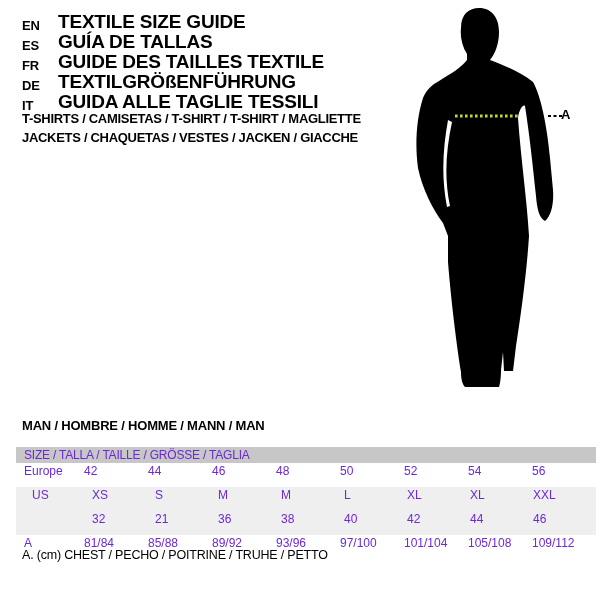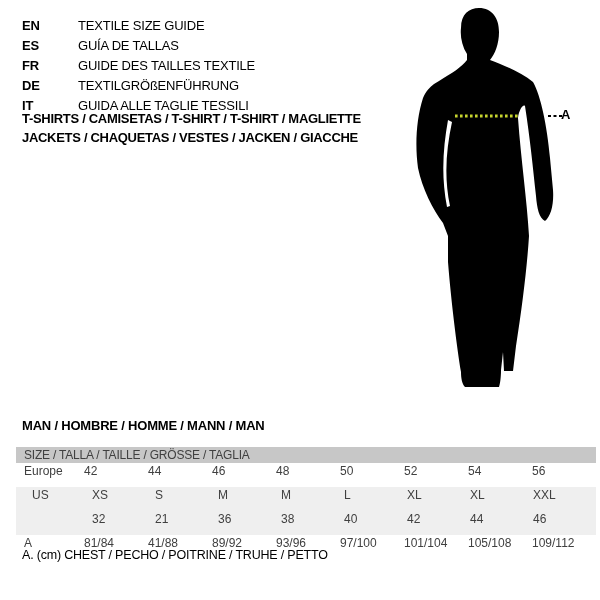--- a/index.html
+++ b/index.html
@@ -4,31 +4,31 @@
 <style>
   html,body{margin:0;padding:0;}
   .canvas{
     position:relative;width:600px;height:600px;background:#ffffff;overflow:hidden;
     font-family:"Liberation Sans", sans-serif;color:#000;
   }
   
   .lang-list{position:absolute;left:22px;top:13px;}
   .lang-row{display:flex;height:20px;align-items:flex-end;}
   .lang-code{width:36px;font-size:13px;font-weight:700;letter-spacing:-0.2px;}
-  .lang-label{font-size:13px;font-weight:400;letter-spacing:-0.2px;white-space:nowrap;margin-left:20px;}
+  .lang-label{font-size:19px;font-weight:700;letter-spacing:-0.2px;white-space:nowrap;}
   
   .cat-lines{position:absolute;left:22px;top:109px;}
   .cat-line{font-size:13px;font-weight:700;letter-spacing:-0.3px;line-height:19px;white-space:nowrap;}
   
   .figure-svg{position:absolute;left:400px;top:0;width:200px;height:400px;}
   .measure-a{position:absolute;left:561px;top:107px;font-size:13px;font-weight:700;}
   
   .section-title{position:absolute;left:22px;top:418px;font-size:13px;font-weight:700;letter-spacing:-0.2px;}
   
-  .size-table{position:absolute;left:16px;top:447px;width:580px;font-size:12px;color:#404040;}
+  .size-table{position:absolute;left:16px;top:447px;width:580px;font-size:12px;color:#6d28d9;}
   .t-header{height:16px;line-height:16px;padding-left:8px;background:var(--header-bg,#c7c7c7);
             letter-spacing:-0.2px;white-space:nowrap;}
   .t-row{display:flex;height:24px;line-height:17px;}
   .t-row.shaded{background:var(--alt-row-bg,#efefef);padding-left:8px;}
   .t-label{width:68px;padding-left:8px;box-sizing:border-box;}
   .t-cell{flex:1;}
   
   .footnote{position:absolute;left:22px;top:548px;font-size:12.5px;font-weight:400;letter-spacing:-0.2px;}
 </style>
 </head>
@@ -140,21 +140,21 @@
           <div class="t-cell">36</div>
           <div class="t-cell">38</div>
           <div class="t-cell">40</div>
           <div class="t-cell">42</div>
           <div class="t-cell">44</div>
           <div class="t-cell">46</div>
         </div>
         <div class="t-row">
           <div class="t-label">A</div>
           <div class="t-cell">81/84</div>
-          <div class="t-cell">41/88</div>
+          <div class="t-cell">85/88</div>
           <div class="t-cell">89/92</div>
           <div class="t-cell">93/96</div>
           <div class="t-cell">97/100</div>
           <div class="t-cell">101/104</div>
           <div class="t-cell">105/108</div>
           <div class="t-cell">109/112</div>
         </div>
       </div>
   </div>
 

